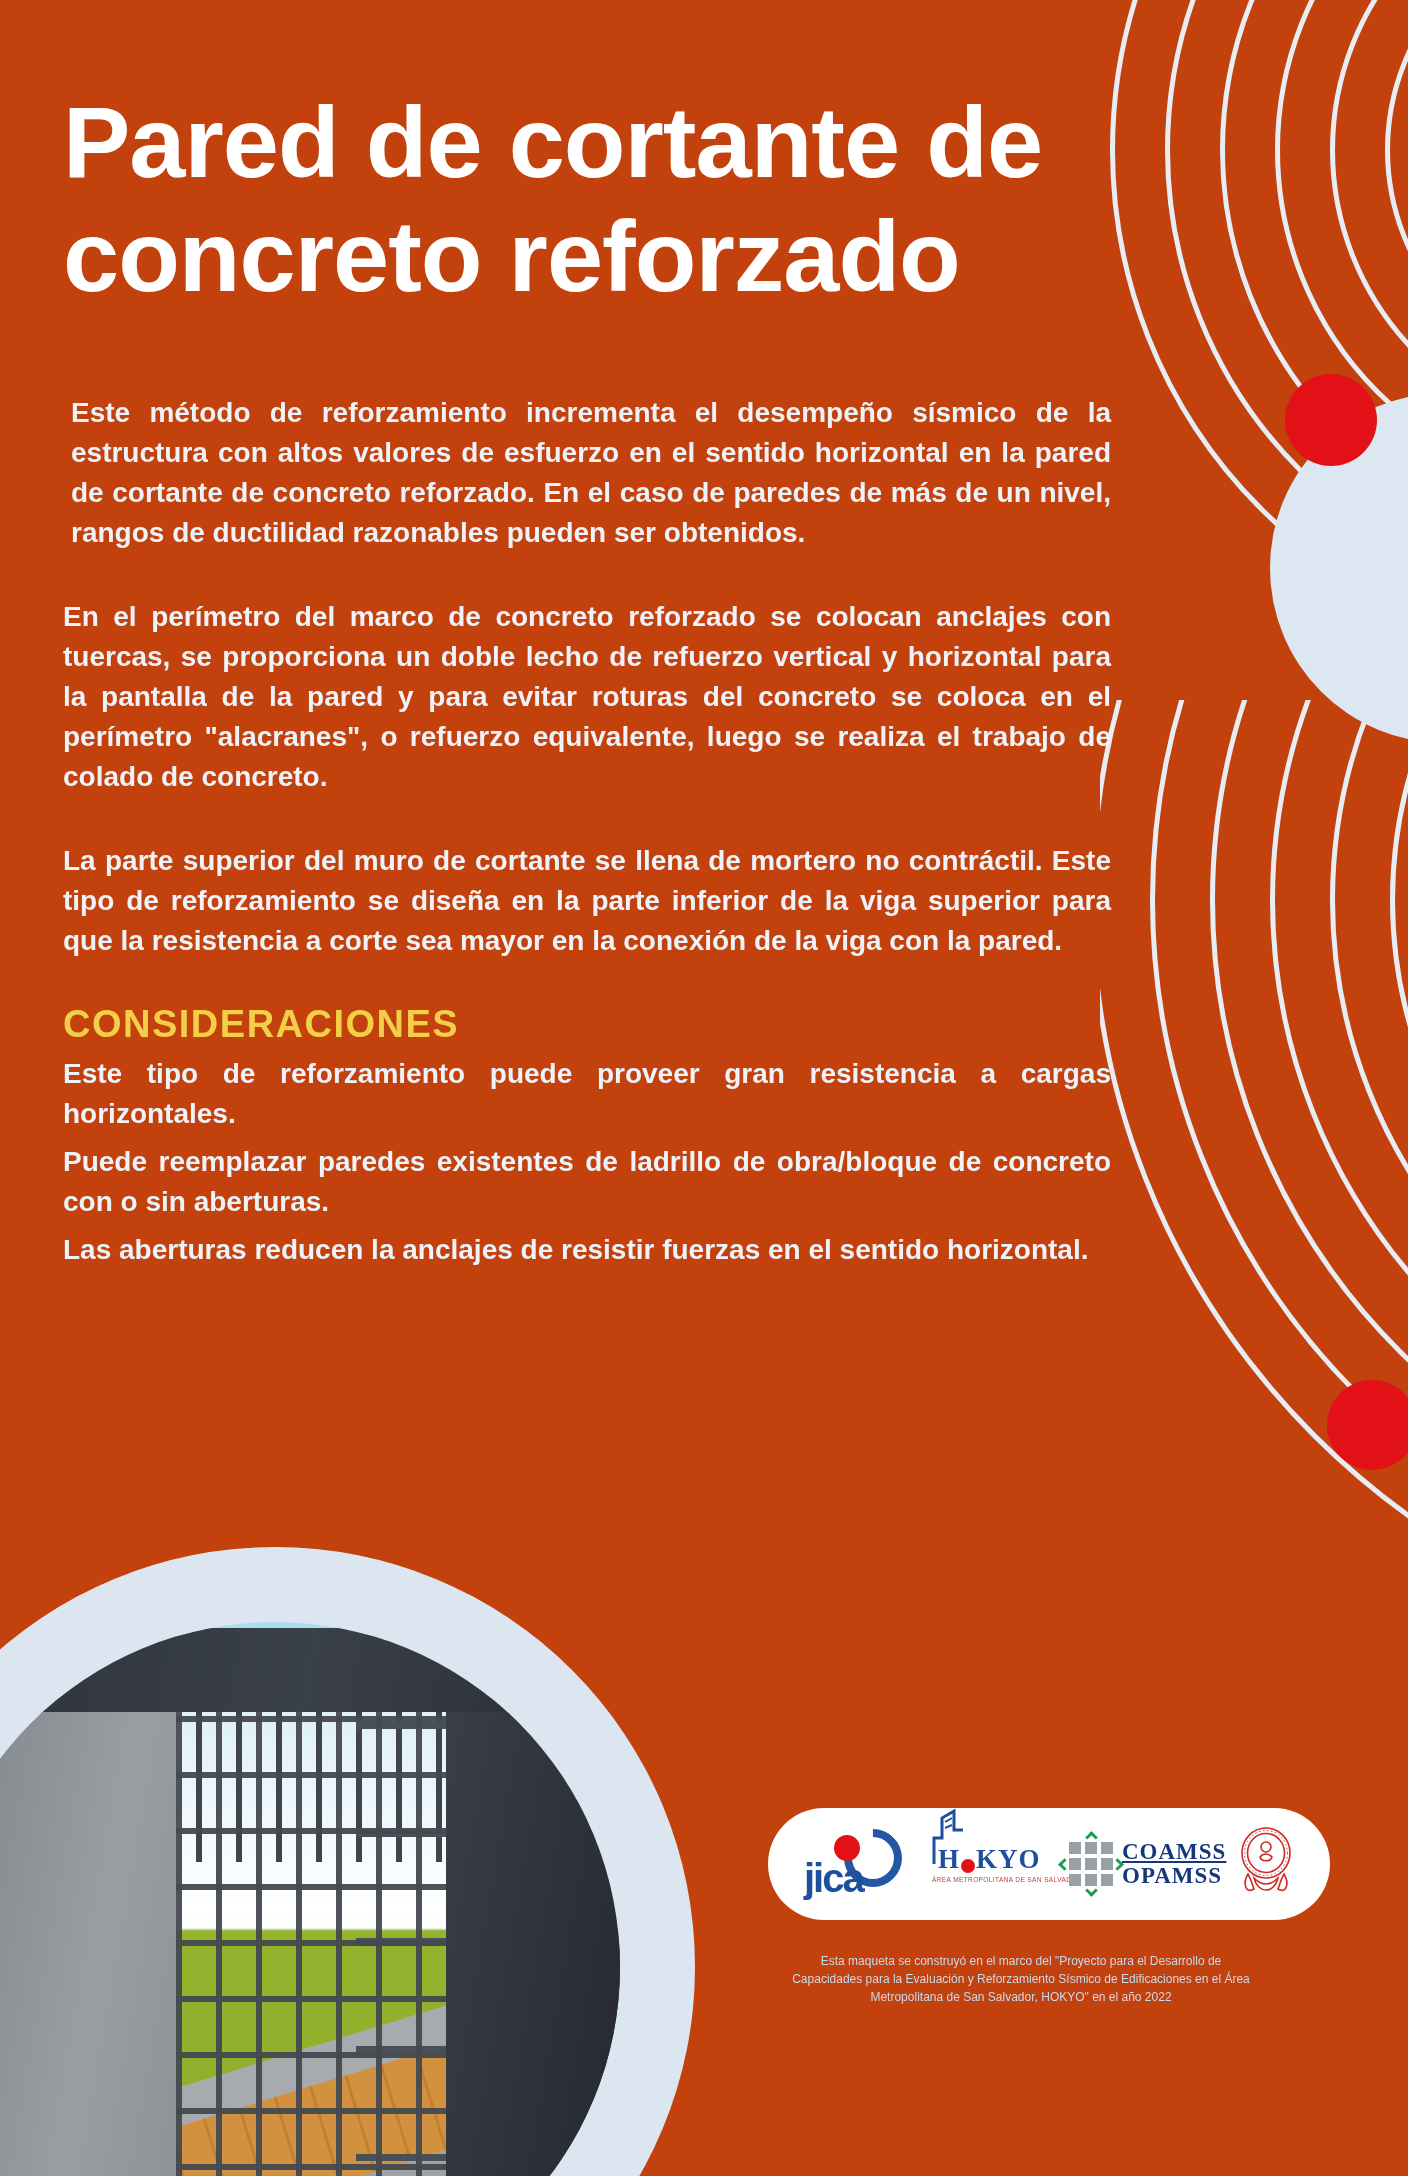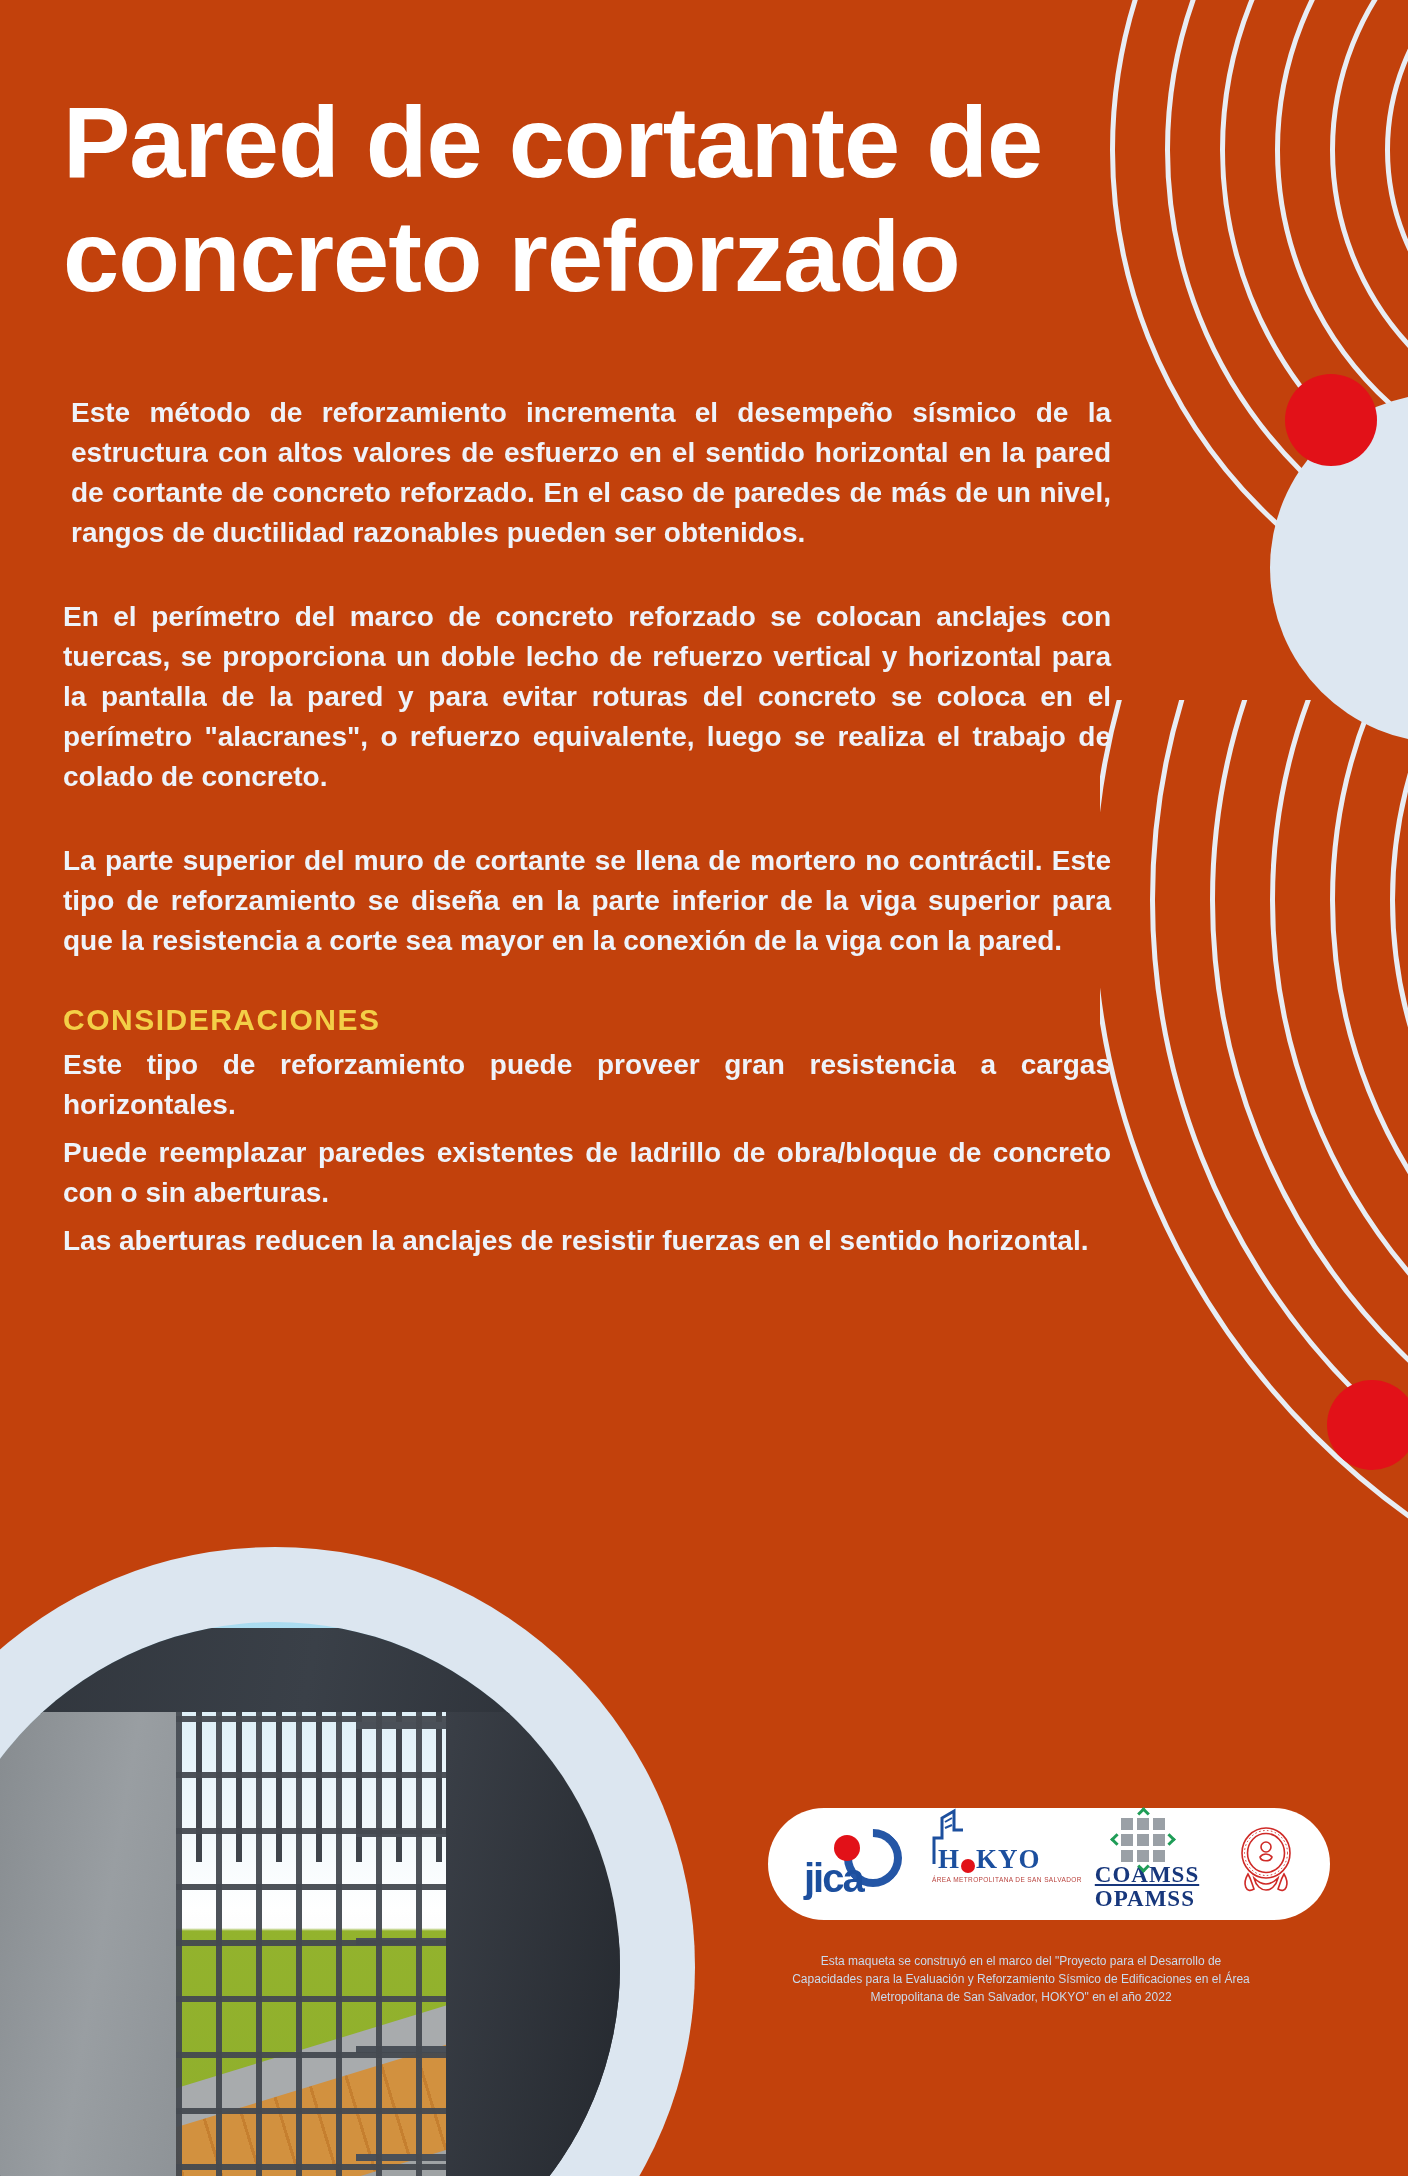--- a/index.html
+++ b/index.html
@@ -16,21 +16,21 @@
   .red-dot-1{left:1285px;top:374px;width:92px;height:92px;}
   .red-dot-2{left:1327px;top:1380px;width:90px;height:90px;}
 
   
   .column{position:absolute;left:63px;top:85px;width:1048px;color:#ffffff;}
   h1.title{margin:0;font-size:101px;line-height:1.13;font-weight:bold;color:#ffffff;letter-spacing:-1px;}
   h1.title span{display:block;}
   p.body{margin:0;margin-top:44px;font-size:28px;line-height:40px;font-weight:bold;color:#eef3fa;
          text-align:justify;text-align-last:left;}
   p.first{margin-top:80px;margin-left:8px;}
-  h2.considerations{margin:42px 0 0 0;font-size:30px;font-weight:bold;color:#f3cf47;letter-spacing:1.5px;}
+  h2.considerations{margin:42px 0 0 0;font-size:38px;font-weight:bold;color:#f3cf47;letter-spacing:1.5px;}
   p.bullet{margin-top:8px;}
 
   
   .photo-ring{position:absolute;left:-145px;top:1547px;width:840px;height:840px;border-radius:50%;background:#dce6f0;}
   .photo{position:absolute;left:-70px;top:1622px;width:690px;height:690px;border-radius:50%;overflow:hidden;
          background:linear-gradient(#aadcf0,#e8f3f8 30%,#ffffff 45%,#31363d 46%);}
   .photo .beam{position:absolute;left:0;top:6px;width:100%;height:86px;
          background:linear-gradient(100deg,#2e333a,#3a4048 55%,#2a2e35);}
   .photo .wall{position:absolute;left:0;top:90px;width:246px;height:600px;
          background:linear-gradient(100deg,#7e8387,#999ea2 60%,#8c9195);}
@@ -62,21 +62,21 @@
   .jica .dot{position:absolute;left:30px;top:8px;width:26px;height:26px;border-radius:50%;background:#e21118;}
   .jica .word{position:absolute;left:0;bottom:0;font-size:40px;font-weight:bold;color:#1c4f9e;letter-spacing:-2px;}
 
   .hokyo{position:relative;width:132px;height:80px;text-align:left;}
   .hokyo .row{position:absolute;left:0;top:8px;display:flex;align-items:flex-end;}
   .hokyo .word{font-family:"Liberation Serif",serif;font-weight:bold;font-size:27px;color:#1c4f9e;letter-spacing:1px;}
   .hokyo .o{display:inline-block;width:14px;height:14px;border-radius:50%;background:#e21118;margin:0 1px 2px 1px;}
   .hokyo svg{position:absolute;left:6px;top:-16px;}
   .hokyo .caption{position:absolute;left:0;top:46px;font-size:6.5px;color:#b8413c;letter-spacing:.4px;white-space:nowrap;}
 
-  .coamss{display:flex;align-items:center;width:158px;flex-direction:column;}
+  .coamss{display:flex;align-items:center;width:158px;}
   .co-icon{position:relative;width:46px;height:46px;margin-right:8px;flex:none;}
   .co-icon .sq{position:absolute;width:12px;height:12px;background:#9aa0a6;}
   .co-icon .ch{position:absolute;width:9px;height:9px;border:3px solid #1f9d57;box-sizing:border-box;}
   .co-text{font-family:"Liberation Serif",serif;font-weight:bold;font-size:23px;color:#17377c;line-height:1.05;letter-spacing:1px;}
   .co-text .l1{text-decoration:underline;}
 
   .ues svg{display:block;}
 
   
   .footer-note{position:absolute;left:790px;top:1952px;width:462px;font-size:12px;line-height:1.5;

